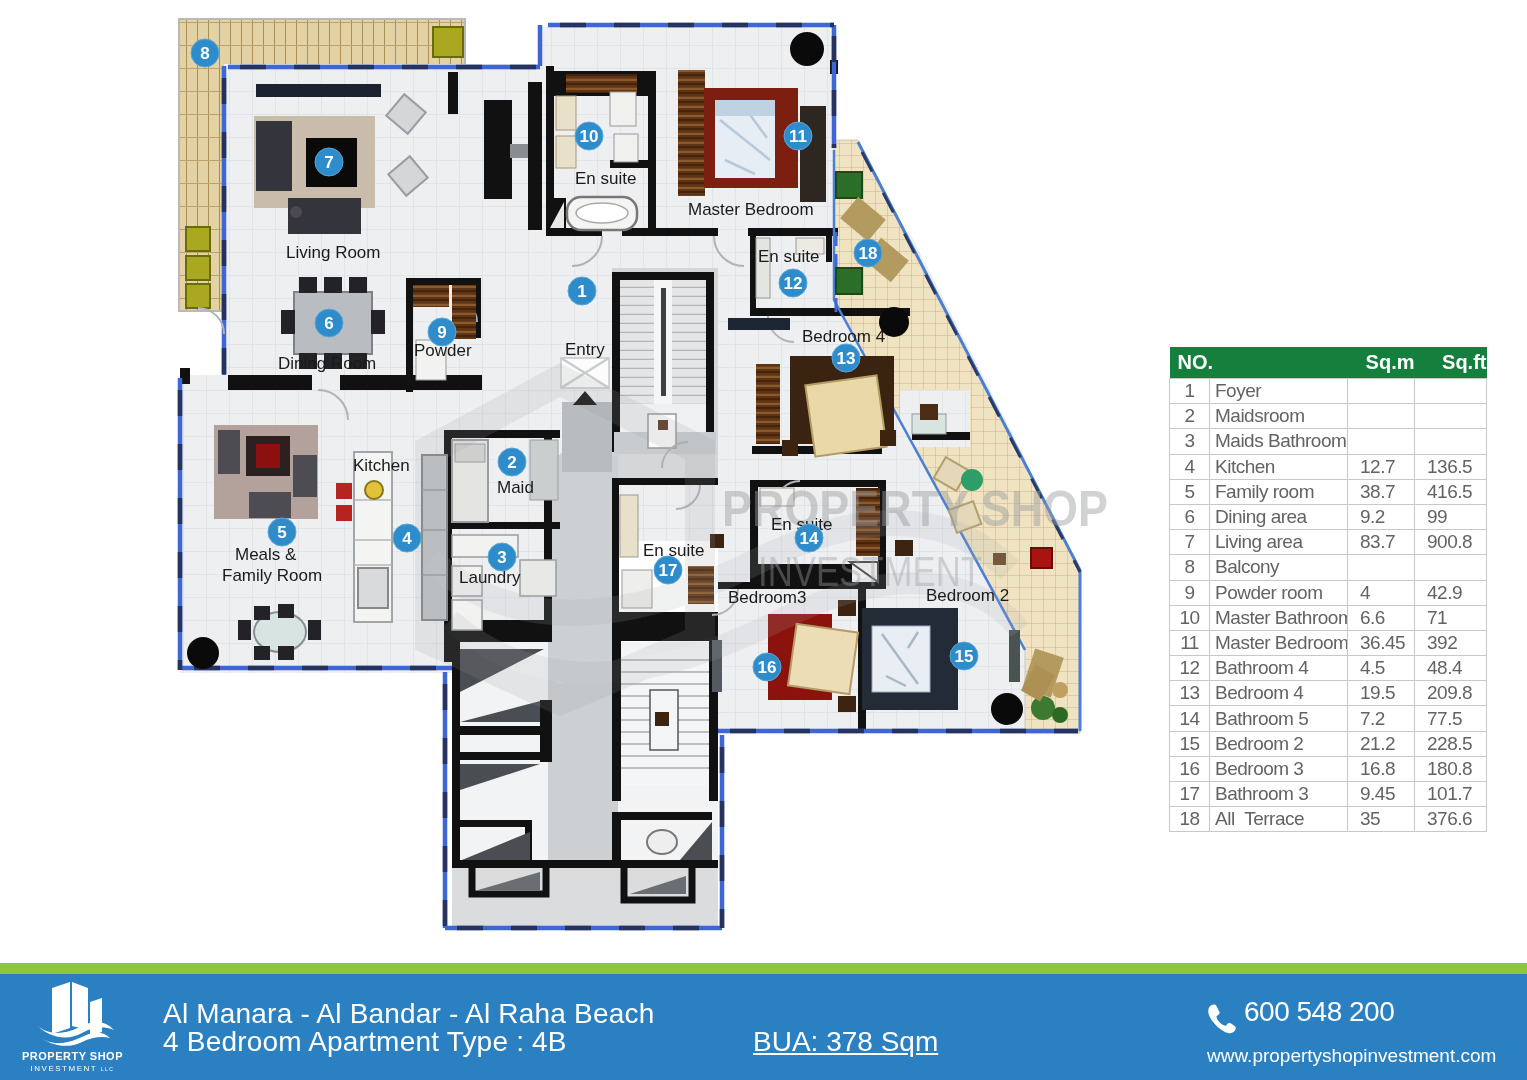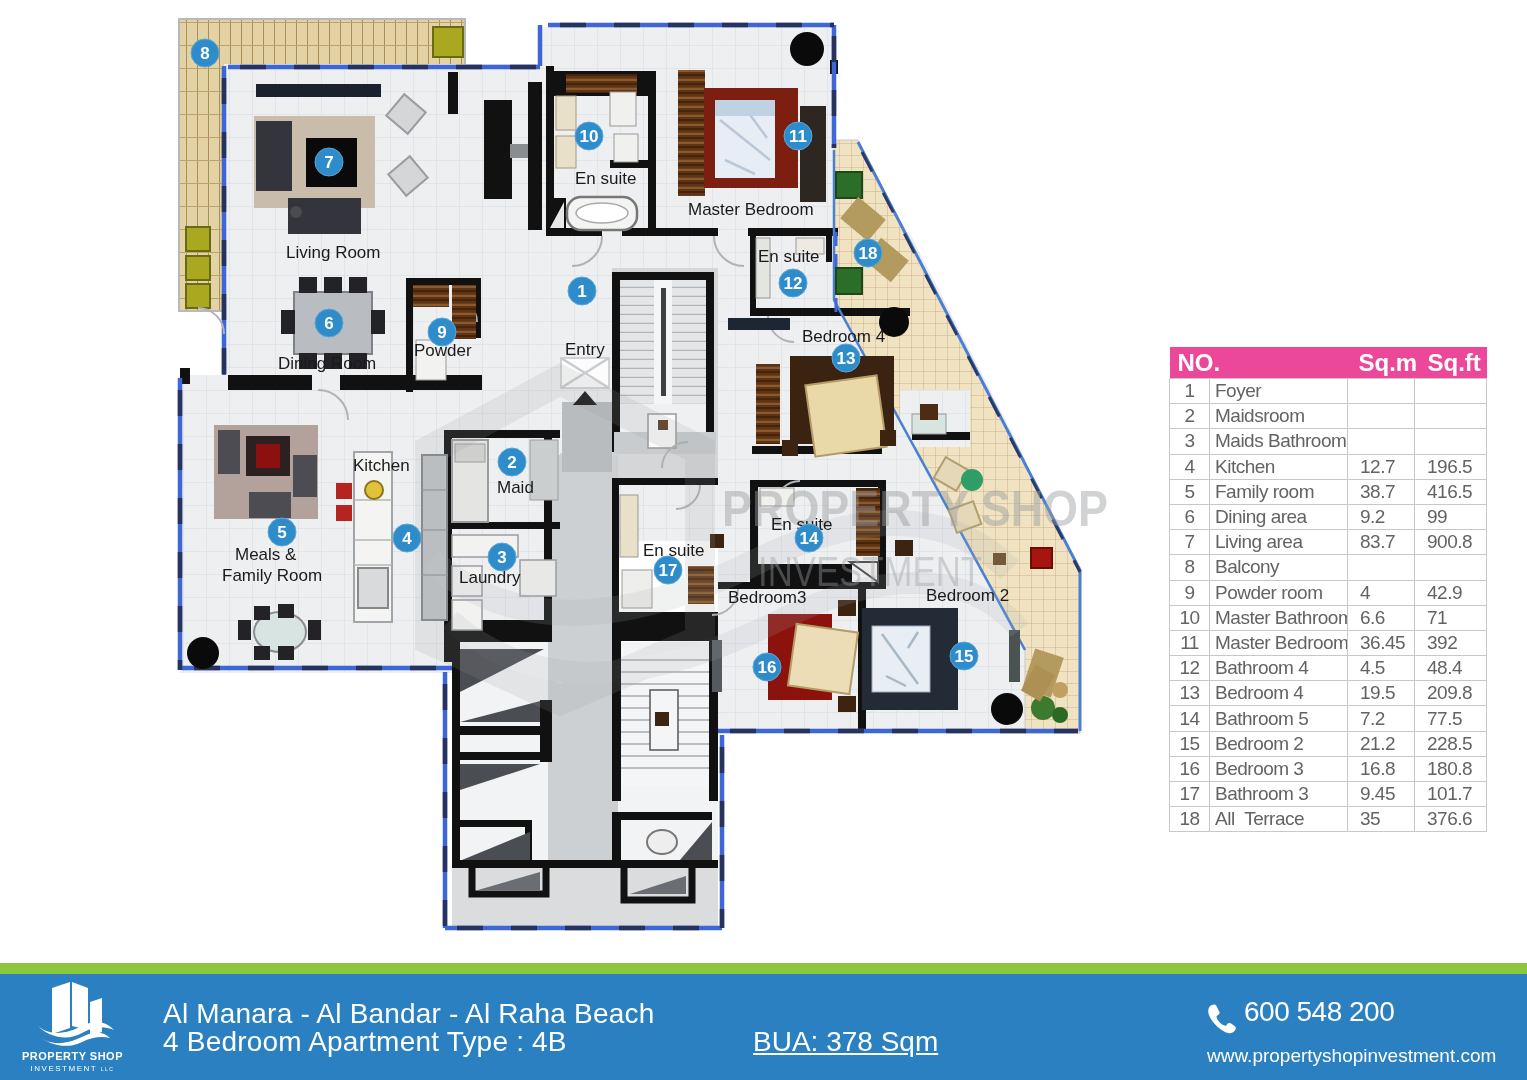--- a/index.html
+++ b/index.html
@@ -1,21 +1,21 @@
 <!DOCTYPE html>
 <html><head>
 <meta charset="utf-8">
 <style>
   html,body{margin:0;padding:0;}
   body{width:1527px;height:1080px;background:#fff;font-family:"Liberation Sans",sans-serif;overflow:hidden;}
   #page{position:relative;width:1527px;height:1080px;background:#fff;overflow:hidden;}
   #plan{position:absolute;left:0;top:0;}
   
   #areatab{position:absolute;left:1169px;top:347px;width:317px;border-collapse:collapse;table-layout:fixed;}
-  #areatab th{background:#ec4899;color:#fff;font-size:24px;font-weight:bold;height:31px;padding:0;text-align:left;}
+  #areatab th{background:#15803d;color:#fff;font-size:20px;font-weight:bold;height:31px;padding:0;text-align:right;}
   #areatab td{border:1px solid #c6c8ca;color:#626365;font-size:19px;letter-spacing:-0.5px;height:24.2px;padding:0 0 0 5px;white-space:nowrap;overflow:hidden;}
   #areatab td.num{text-align:center;padding:0;}
   #areatab td.v{padding-left:12px;}
   #areatab th.h1{padding-left:8px;}
   
   #greenbar{position:absolute;left:0;top:963px;width:1527px;height:11px;background:#8cc63f;}
   #bluebar{position:absolute;left:0;top:974px;width:1527px;height:106px;background:#2b80c2;}
   .ft{position:absolute;color:#fff;}
 </style>
 </head>
@@ -460,21 +460,21 @@
     <tr>
           <td class="num">3</td>
           <td>Maids Bathroom</td>
           <td class="v"></td>
           <td class="v"></td>
         </tr>
     <tr>
           <td class="num">4</td>
           <td>Kitchen</td>
           <td class="v">12.7</td>
-          <td class="v">196.5</td>
+          <td class="v">136.5</td>
         </tr>
     <tr>
           <td class="num">5</td>
           <td>Family room</td>
           <td class="v">38.7</td>
           <td class="v">416.5</td>
         </tr>
     <tr>
           <td class="num">6</td>
           <td>Dining area</td>

